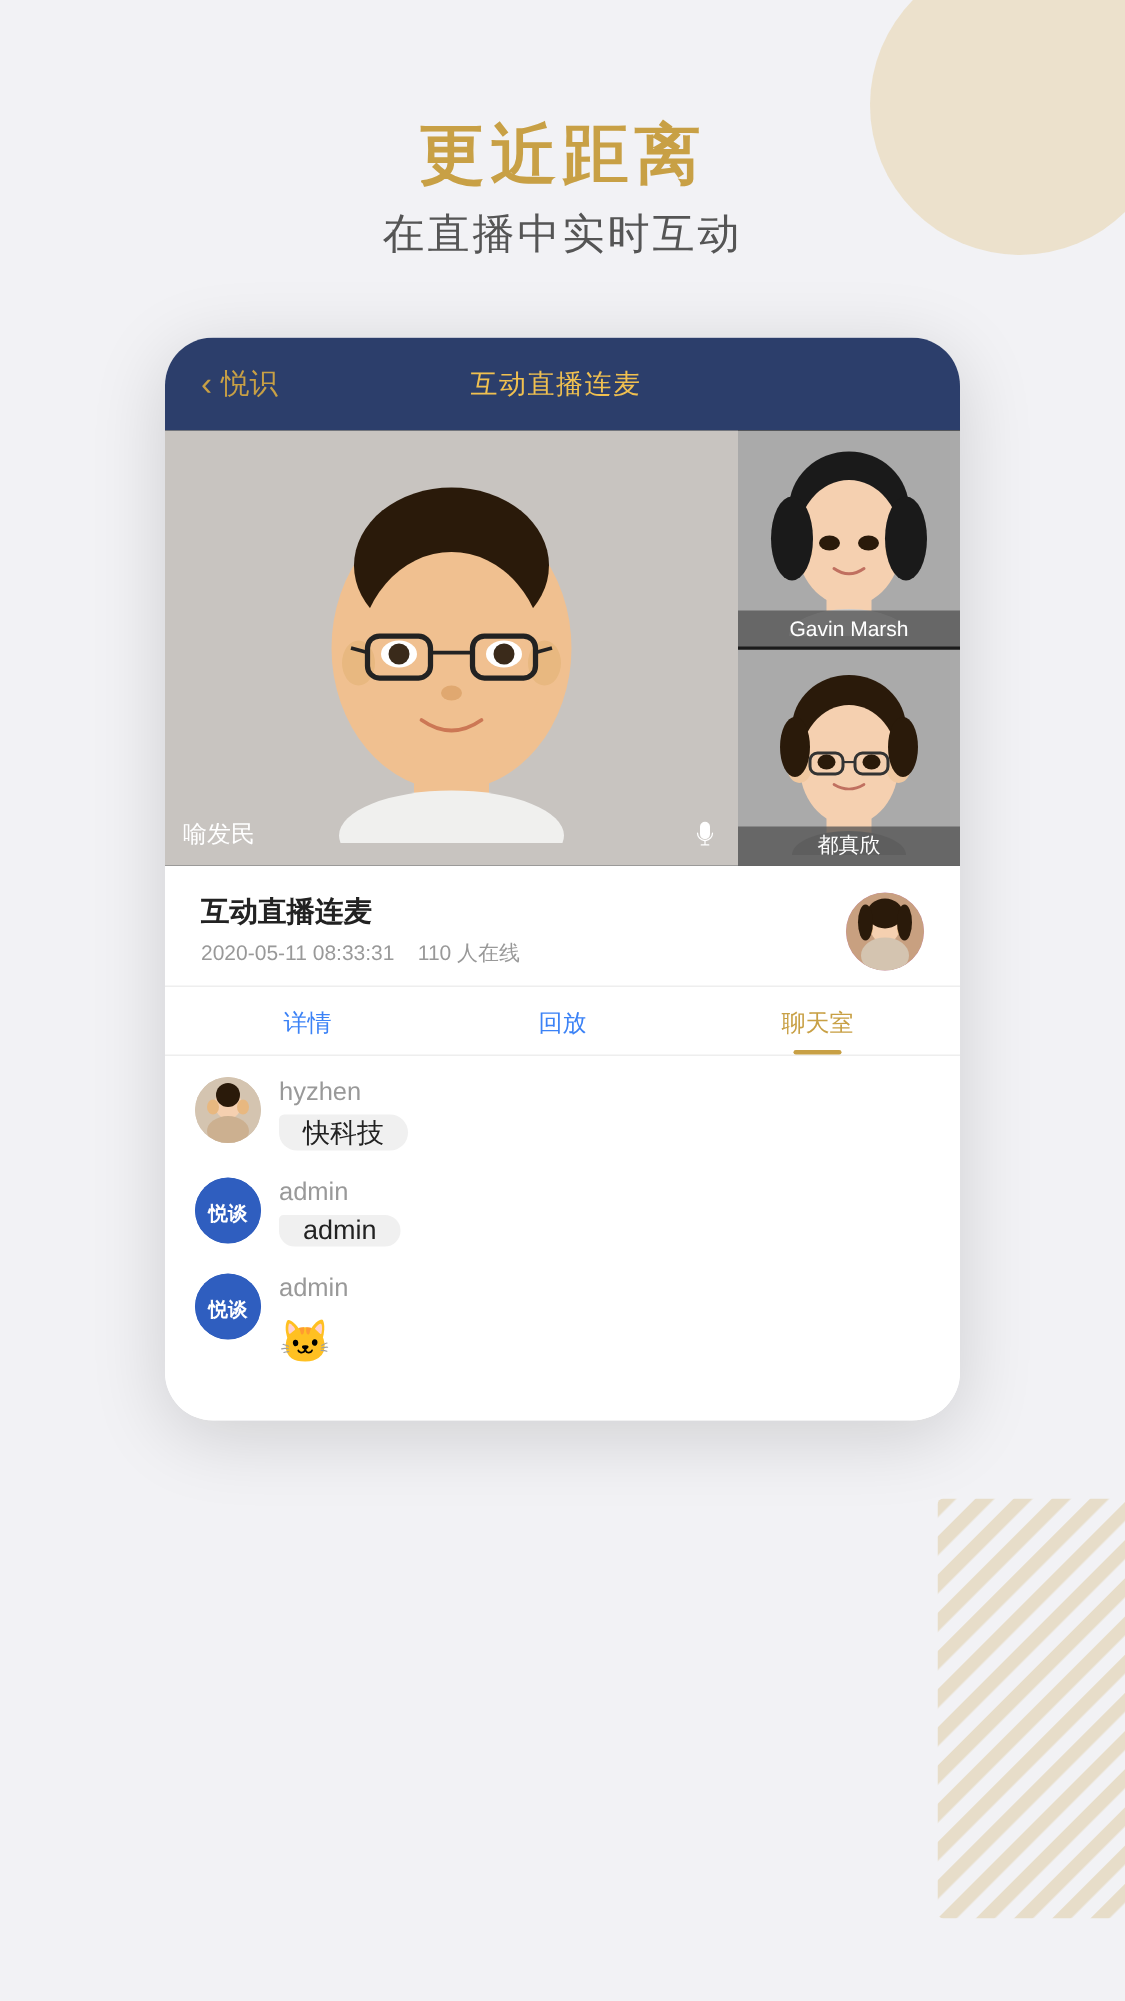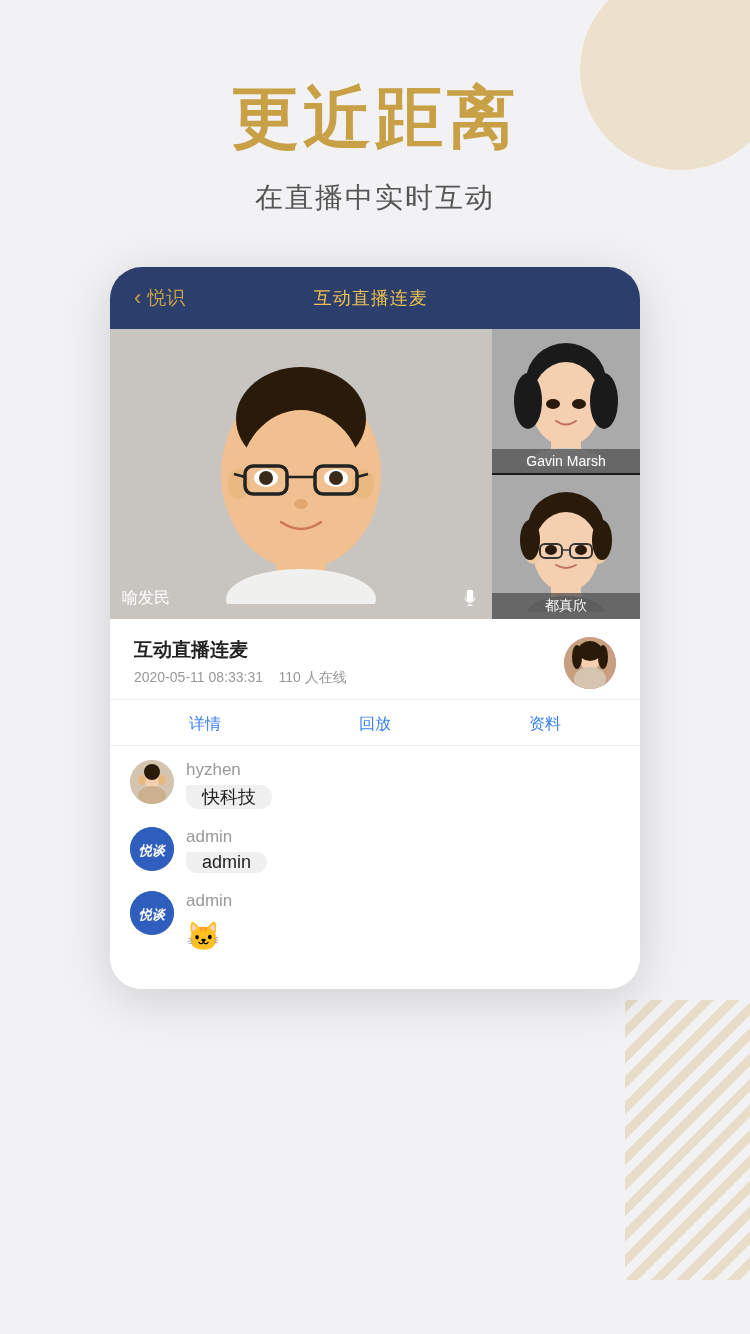--- a/index.html
+++ b/index.html
@@ -26,26 +26,26 @@
 
     
     .header-section {
       position: relative;
       text-align: center;
       padding-top: 80px;
       padding-bottom: 30px;
       z-index: 2;
     }
     .main-title {
-      font-size: 68px;
+      font-size: 44px;
       font-weight: 700;
       color: #c8a045;
       letter-spacing: 4px;
       line-height: 1.1;
-      margin-bottom: 24px;
+      margin-bottom: 9px;
     }
     .sub-title {
       font-size: 28px;
       color: #555;
       font-weight: 400;
       letter-spacing: 2px;
     }
 
     
     .phone-mockup {
@@ -238,21 +238,20 @@
     }
     .chat-avatar {
       width: 44px;
       height: 44px;
       border-radius: 50%;
       flex-shrink: 0;
       overflow: hidden;
       display: flex;
       align-items: center;
       justify-content: center;
-      font-style: italic;
     }
     .chat-avatar-img-hyzhen {
       background: #d4c4b0;
     }
     .chat-avatar-img-admin {
       background: #2f5ebf;
       color: #fff;
       font-size: 13px;
       font-weight: 700;
     }
@@ -440,22 +439,22 @@
     </div>
   </div>
 
   <div class="tabs-bar">
     <div class="tab-item">
       <span>详情</span>
     </div>
     <div class="tab-item">
       <span>回放</span>
     </div>
-    <div class="tab-item">
-      <span>资料</span>
+    <div class="tab-item active">
+      <span>聊天室</span>
     </div>
   </div>
 
   <div class="chat-section">
 
     <div class="chat-message">
       <div class="chat-avatar chat-avatar-img-hyzhen">
         <svg width="44" height="44" viewBox="0 0 44 44" xmlns="http://www.w3.org/2000/svg">
           <circle cx="22" cy="22" r="22" fill="#d4c4b0"></circle>
           <ellipse cx="22" cy="18" rx="9" ry="10" fill="#f5d0b0"></ellipse>

